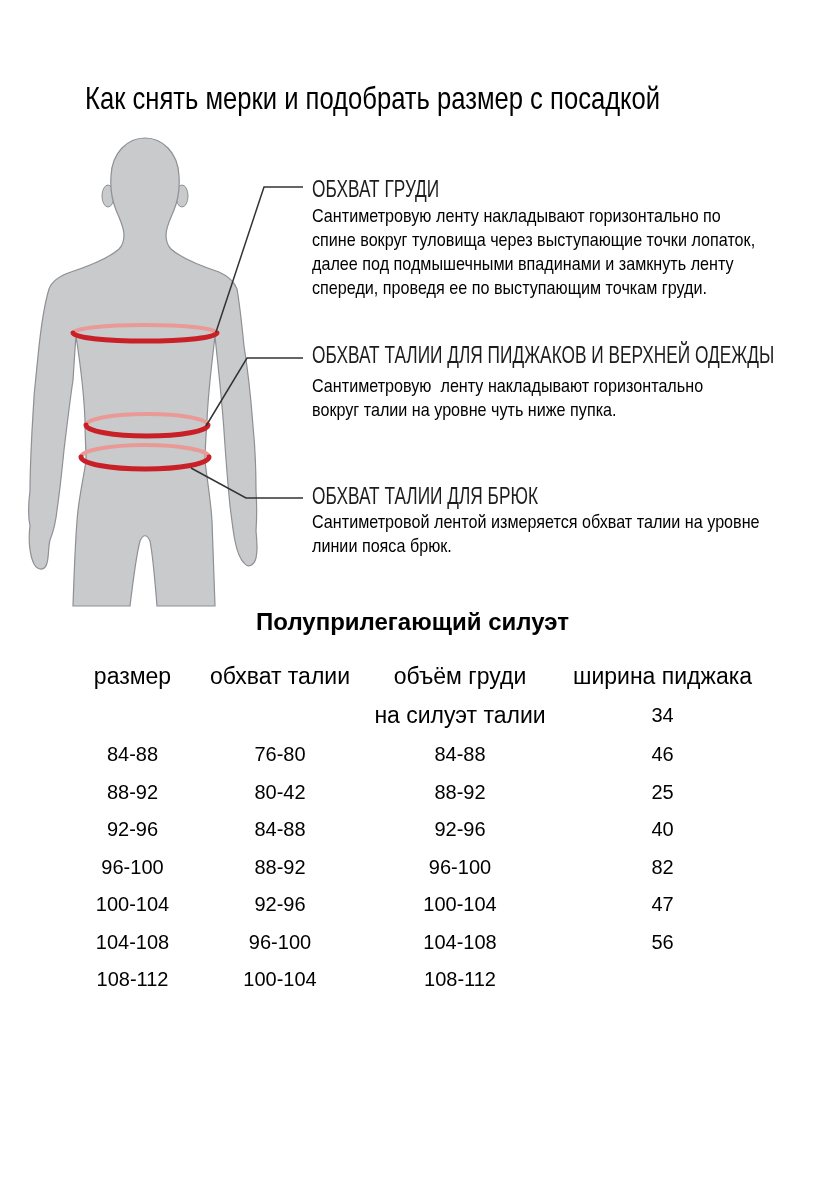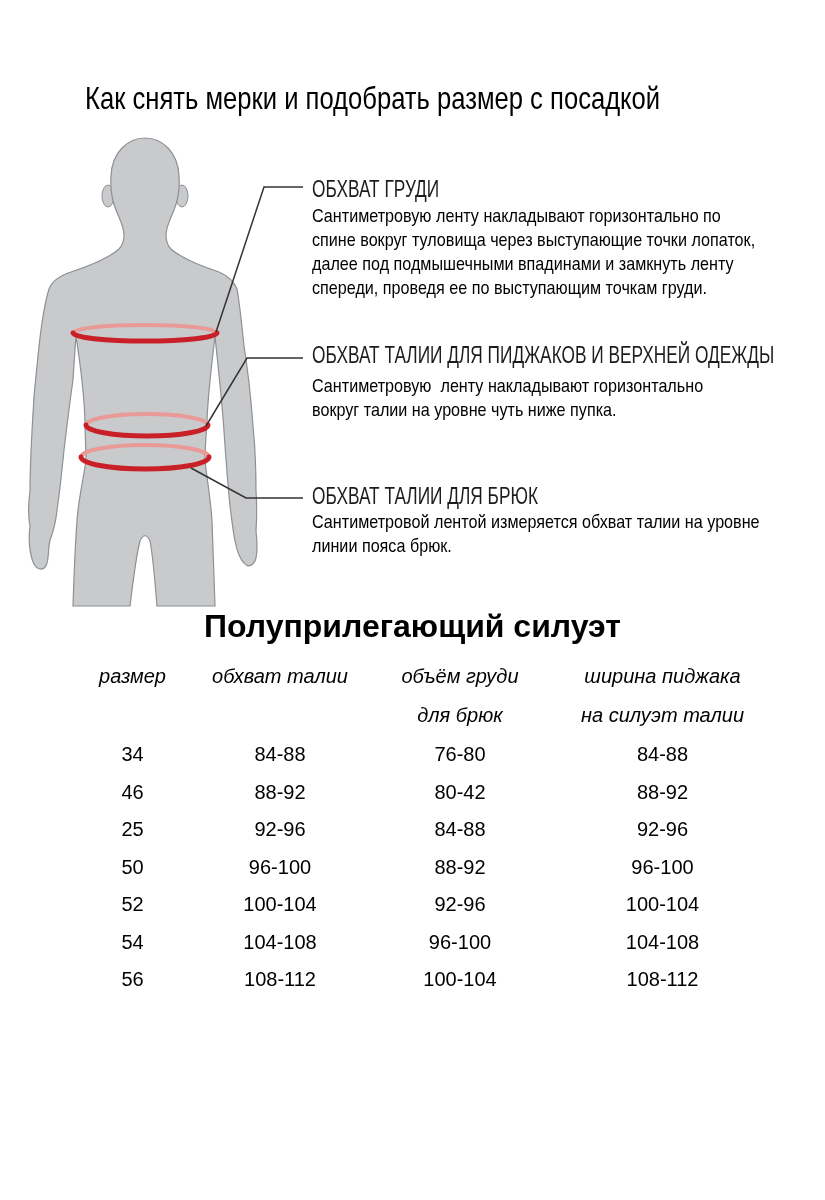--- a/index.html
+++ b/index.html
@@ -15,32 +15,32 @@
   .callout-heading {
     position:absolute; left:312px; font-size:24px; font-weight:400; color:#1c1c1c;
     white-space:nowrap; transform:scaleX(0.72); transform-origin:0 0; line-height:28px;
   }
   .callout-desc {
     position:absolute; left:312px; width:620px; font-size:19px; line-height:24px;
     color:#000; white-space:pre-wrap; transform:scaleX(0.85); transform-origin:0 0;
   }
   .table-title {
     position:absolute; left:0; top:608px; width:825px; text-align:center;
-    font-size:32px; font-weight:700; color:#000;
+    font-size:24px; font-weight:700; color:#000;
   }
   .size-table {
     position:absolute; left:65px; top:658px; width:700px;
     display:grid; grid-template-columns:135px 160px 200px 205px;
     grid-template-rows:36px 42px repeat(7, 37.5px);
   }
   .cell {
     display:flex; align-items:center; justify-content:center;
     font-size:20px; color:#000;
   }
-  .cell.hdr { font-size:20px;font-style:italic; }
+  .cell.hdr { font-size:23px; }
 </style>
 </head>
 <body>
 
 <div class="page">
 
   <div class="page-title">Как снять мерки и подобрать размер с посадкой</div>
 
   <svg class="figure-svg" width="420" height="480" viewBox="0 0 420 480">
 
@@ -126,49 +126,48 @@
   <div class="table-title">Полуприлегающий силуэт</div>
 
   <div class="size-table">
     <div class="cell hdr">размер</div>
     <div class="cell hdr">обхват талии</div>
     <div class="cell hdr">объём груди</div>
     <div class="cell hdr">ширина пиджака</div>
 
     <div class="cell hdr"></div>
     <div class="cell hdr"></div>
-    <div class="cell hdr">для брюк</div>
     <div class="cell hdr">на силуэт талии</div>
 
     <div class="cell">34</div>
     <div class="cell">84-88</div>
     <div class="cell">76-80</div>
     <div class="cell">84-88</div>
 
     <div class="cell">46</div>
     <div class="cell">88-92</div>
     <div class="cell">80-42</div>
     <div class="cell">88-92</div>
 
     <div class="cell">25</div>
     <div class="cell">92-96</div>
     <div class="cell">84-88</div>
     <div class="cell">92-96</div>
 
-    <div class="cell">50</div>
+    <div class="cell">40</div>
     <div class="cell">96-100</div>
     <div class="cell">88-92</div>
     <div class="cell">96-100</div>
 
-    <div class="cell">52</div>
+    <div class="cell">82</div>
     <div class="cell">100-104</div>
     <div class="cell">92-96</div>
     <div class="cell">100-104</div>
 
-    <div class="cell">54</div>
+    <div class="cell">47</div>
     <div class="cell">104-108</div>
     <div class="cell">96-100</div>
     <div class="cell">104-108</div>
 
     <div class="cell">56</div>
     <div class="cell">108-112</div>
     <div class="cell">100-104</div>
     <div class="cell">108-112</div>
   </div>
 

